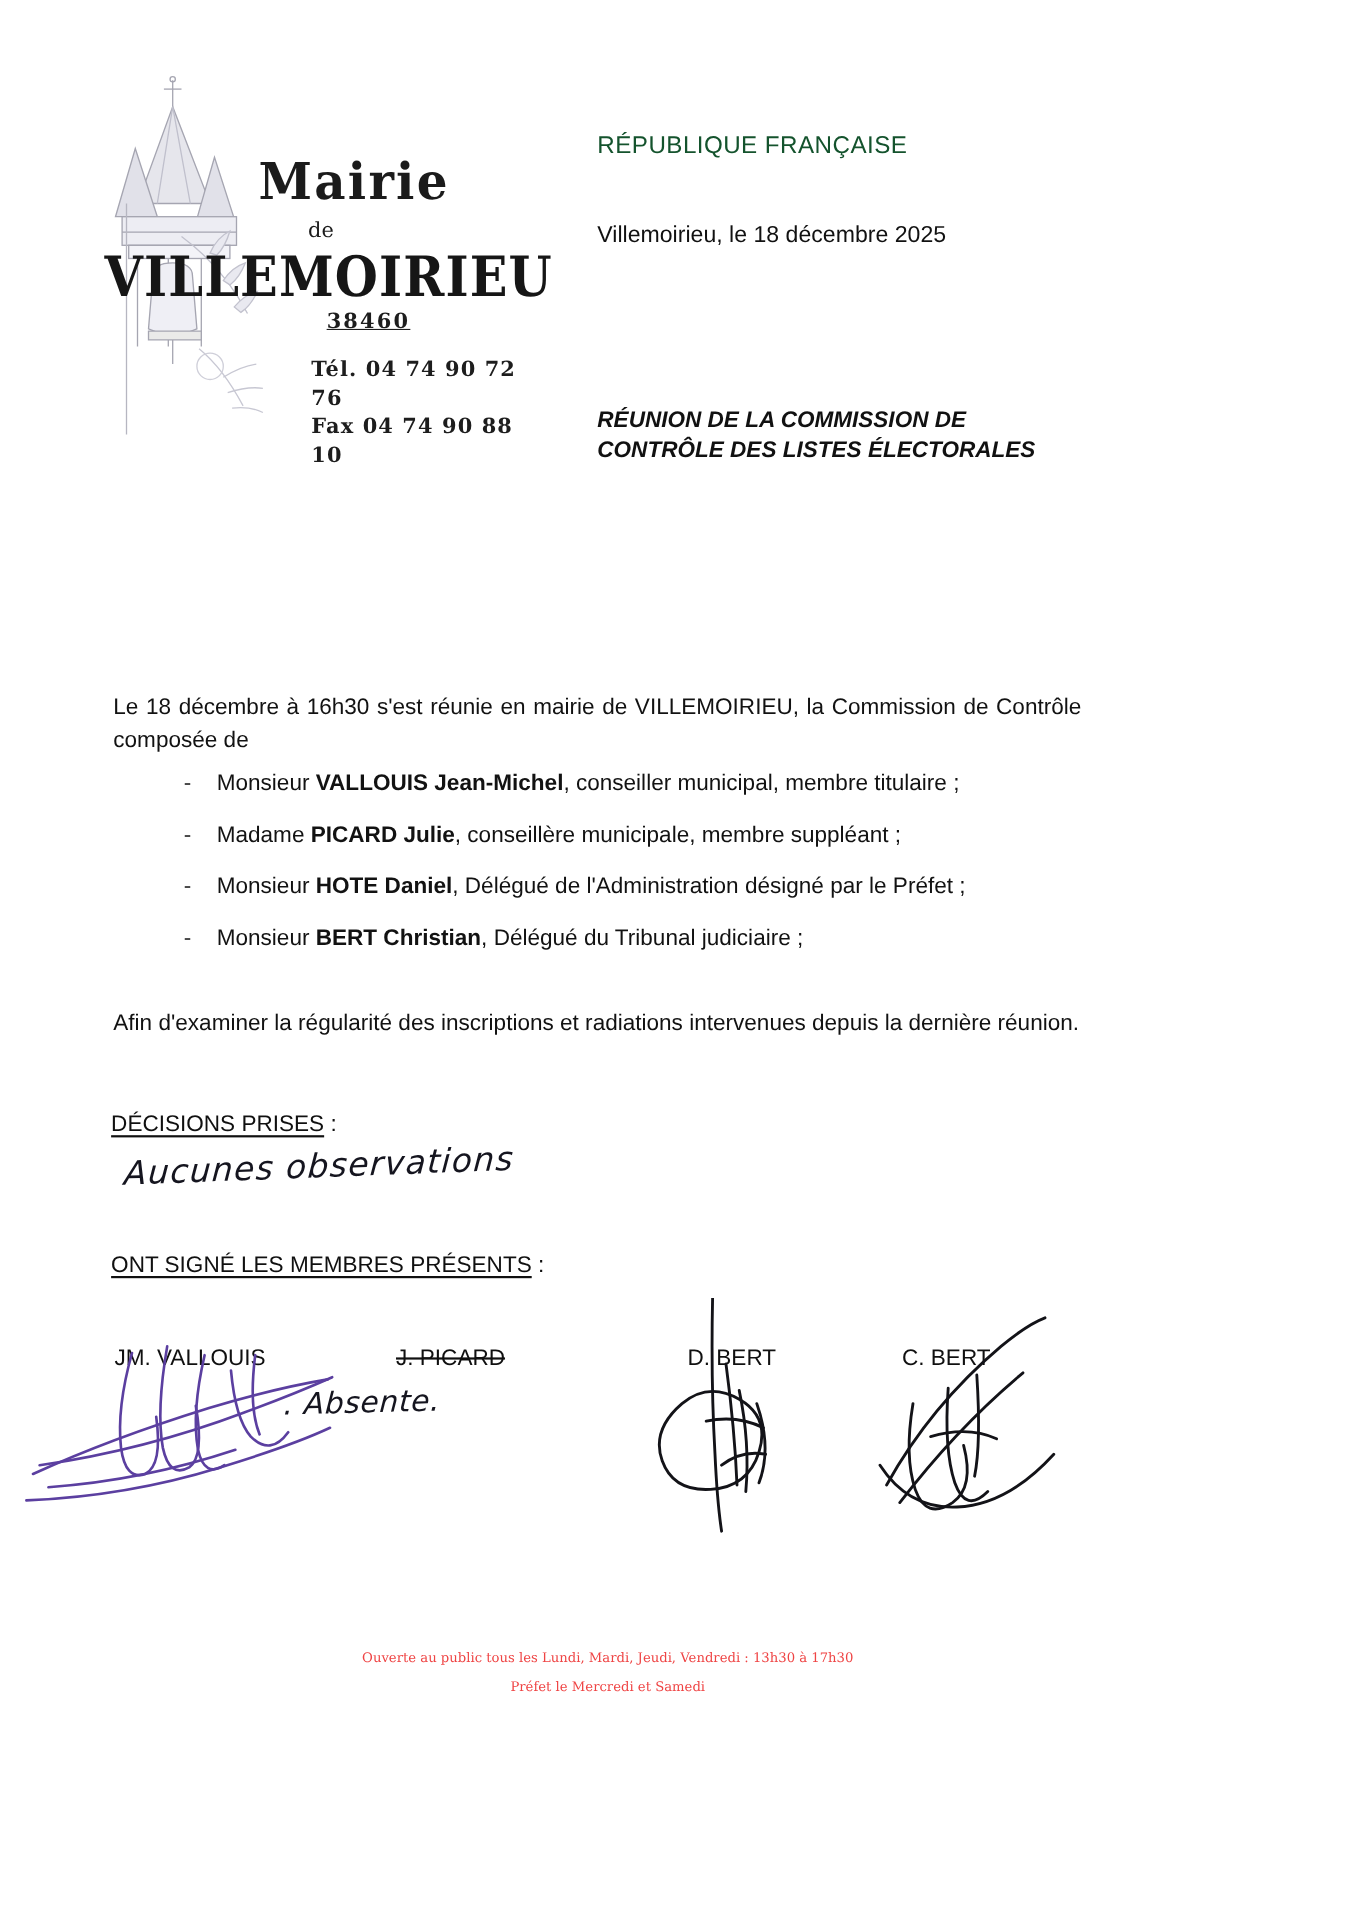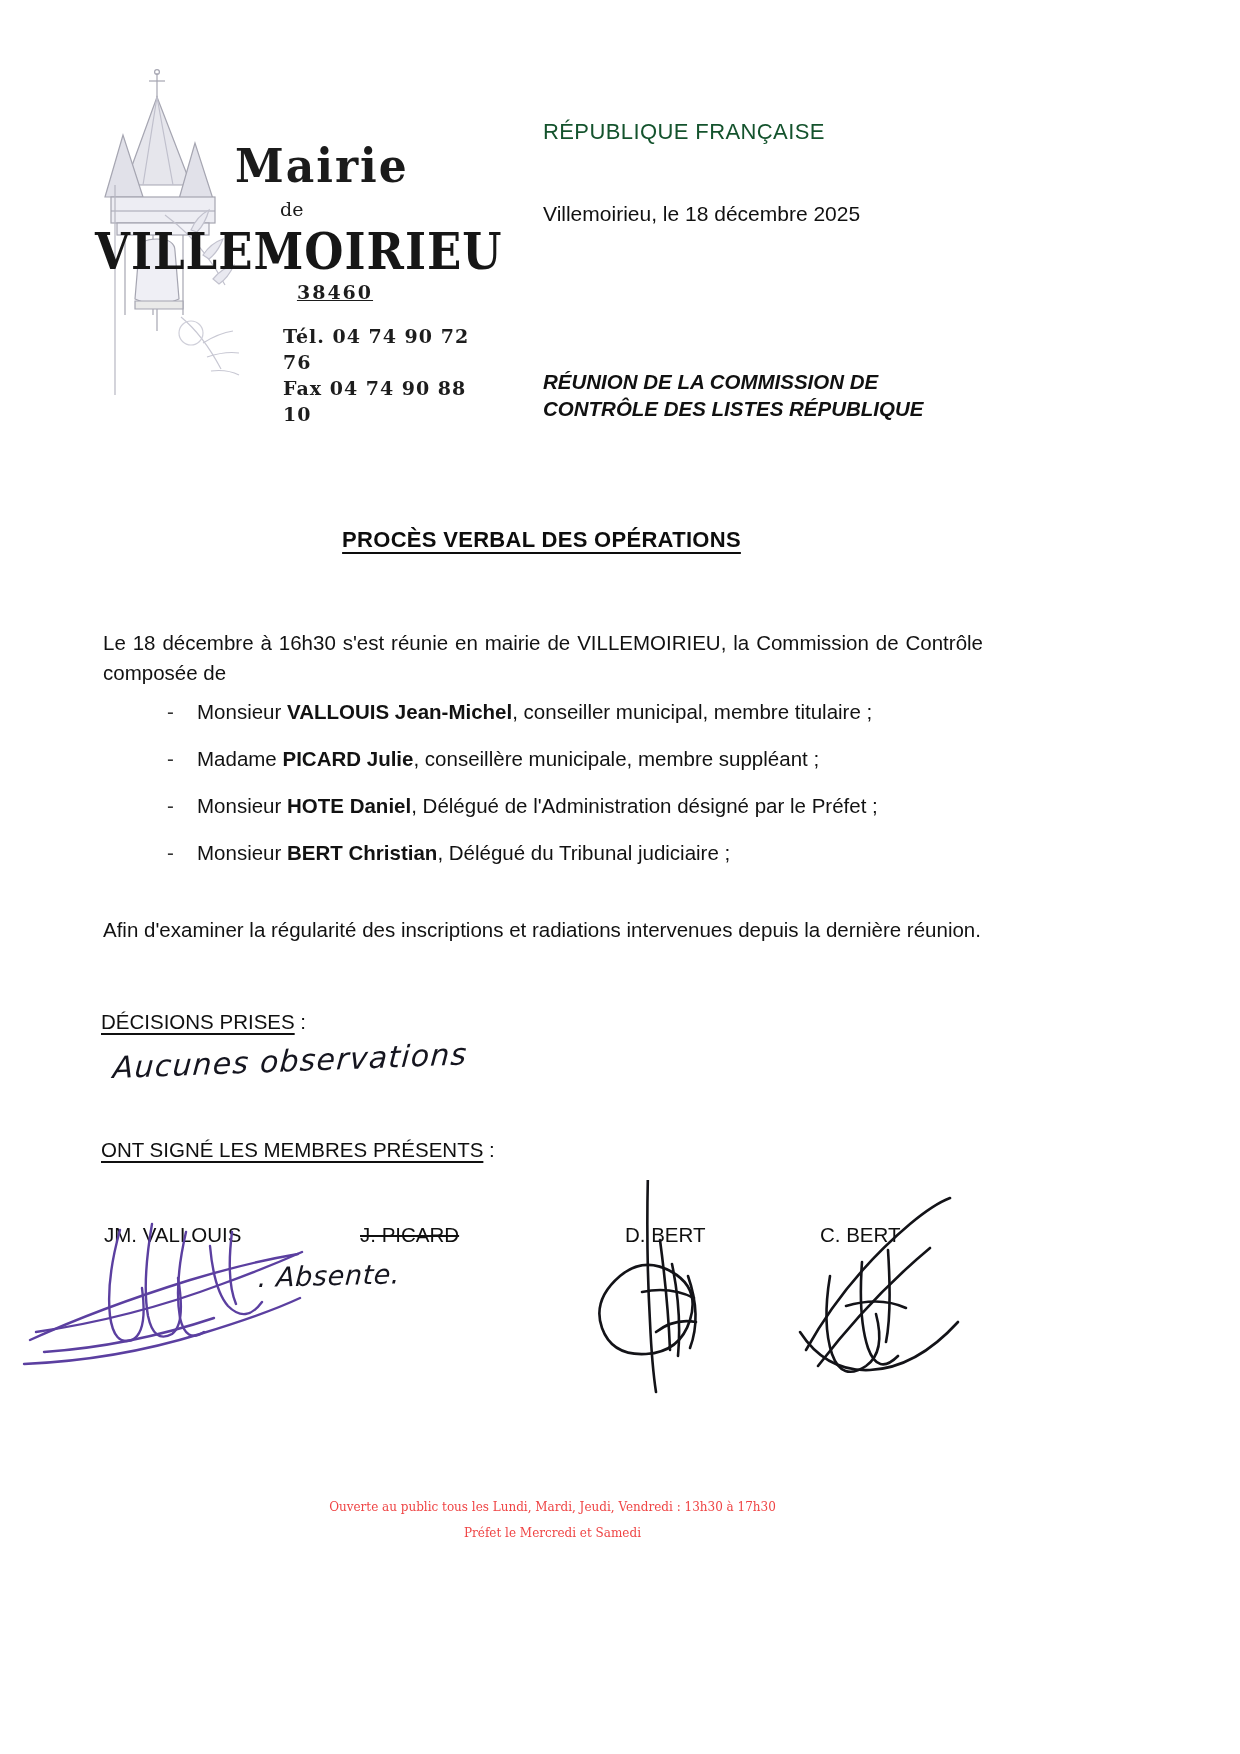--- a/index.html
+++ b/index.html
@@ -320,27 +320,24 @@
       <div class="contact-block">
         <div>Tél. 04 74 90 72 76</div>
         <div>Fax 04 74 90 88 10</div>
       </div>
     </div>
 
     <div class="republic">RÉPUBLIQUE FRANÇAISE</div>
     <div class="place-date">Villemoirieu, le 18 décembre 2025</div>
     <div class="subject">
       <div>RÉUNION DE LA COMMISSION DE</div>
-      <div>CONTRÔLE DES LISTES RÉPUBLIQUE</div>
+      <div>CONTRÔLE DES LISTES ÉLECTORALES</div>
     </div>
   </div>
 
-  <div class="doc-title">
-    <span>PROCÈS VERBAL DES OPÉRATIONS</span>
-  </div>
 
   <div class="intro">Le 18 décembre à 16h30 s'est réunie en mairie de VILLEMOIRIEU, la Commission de Contrôle composée de</div>
 
   <div class="members">
 
     <div class="member-row">
       <div class="member-dash">-</div>
       <div class="member-text">
         <span>Monsieur </span><b>VALLOUIS Jean-Michel</b><span>, conseiller municipal, membre titulaire ;</span>
       </div>

